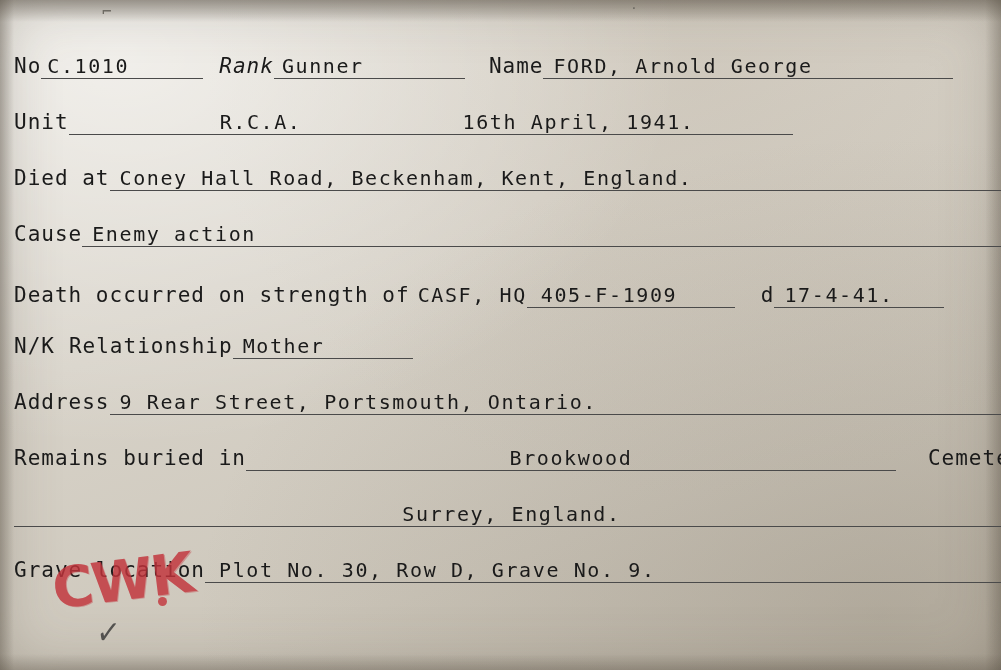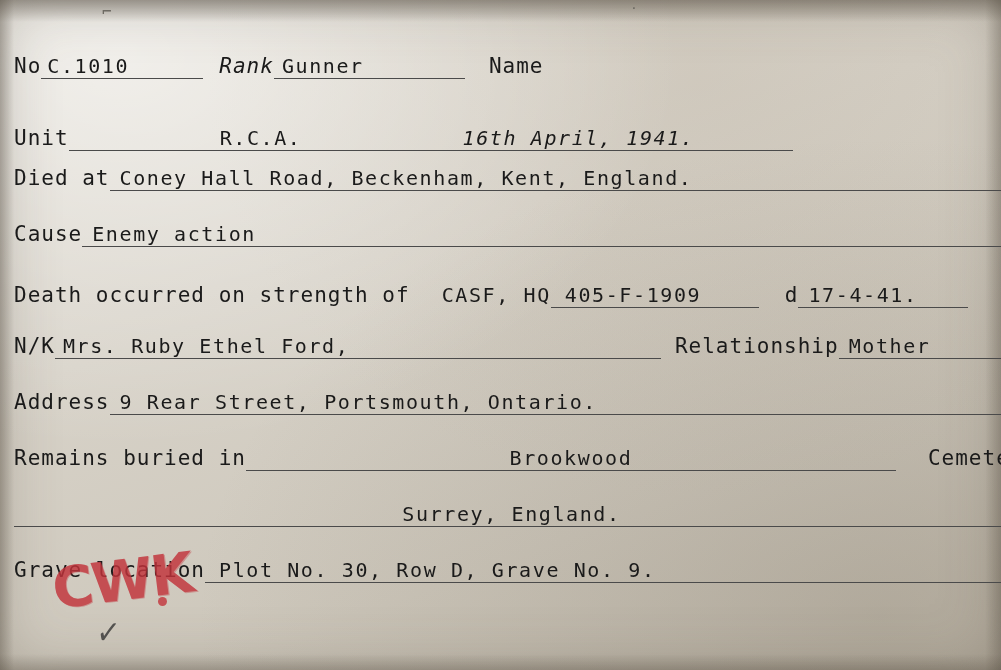--- a/index.html
+++ b/index.html
@@ -147,49 +147,49 @@
   <div class="pencil-mark" style="left:630px; top:0px; font-size:13px;">·</div>
 
   <div class="content">
 
     <div class="line" style="left:14px; top:54px;">
       <span class="label">No</span>
       <span class="rule val" style="min-width:150px; padding:0 6px;">C.1010</span>
       <span class="label" style="padding-left:16px;font-style:italic;">Rank</span>
       <span class="rule val" style="min-width:175px; padding:0 8px;">Gunner</span>
       <span class="label" style="padding-left:24px;">Name</span>
-    </div>
-
-    <div class="line" style="left:14px; top:126px;">
+      <span class="rule val" style="min-width:390px; padding:0 10px;">FORD, Arnold George</span>
+    </div>
+
+    <div class="line" style="left:14px; top:110px;">
       <span class="label">Unit</span>
       <span class="rule val centered" style="min-width:372px; padding:0 6px;">R.C.A.</span>
-      <span class="rule val" style="min-width:320px; padding:0 10px;font-style:italic;">16th April, 1941.</span>
+      <span class="rule val" style="min-width:320px; padding:0 10px;">16th April, 1941.</span>
     </div>
 
     <div class="line" style="left:14px; top:166px;">
       <span class="label">Died at</span>
       <span class="rule val" style="min-width:900px; padding:0 10px;">Coney Hall Road, Beckenham, Kent, England.</span>
     </div>
 
     <div class="line" style="left:14px; top:222px;">
       <span class="label">Cause</span>
       <span class="rule val" style="min-width:925px; padding:0 10px;">Enemy action</span>
     </div>
 
     <div class="line" style="left:14px; top:283px;">
       <span class="label">Death occurred on strength of</span>
-      <span class="val" style="padding-left:8px;margin-left:24px;">CASF, HQ</span>
+      <span class="val" style="padding-left:8px;">CASF, HQ</span>
       <span class="rule val" style="min-width:180px; padding:0 14px;">405-F-1909</span>
       <span class="label" style="padding-left:26px;">d</span>
       <span class="rule val" style="min-width:150px; padding:0 10px;">17-4-41.</span>
     </div>
 
     <div class="line" style="left:14px; top:334px;">
       <span class="label">N/K</span>
-      <span class="rule val" style="min-width:590px; padding:0 8px;">Mrs. Ruby Ethel Ford,</span>
       <span class="label" style="padding-left:14px;">Relationship</span>
       <span class="rule val" style="min-width:160px; padding:0 10px;">Mother</span>
     </div>
 
     <div class="line" style="left:14px; top:390px;">
       <span class="label">Address</span>
       <span class="rule val" style="min-width:880px; padding:0 10px;">9 Rear Street, Portsmouth, Ontario.</span>
     </div>
 
     <div class="line" style="left:14px; top:446px;">

